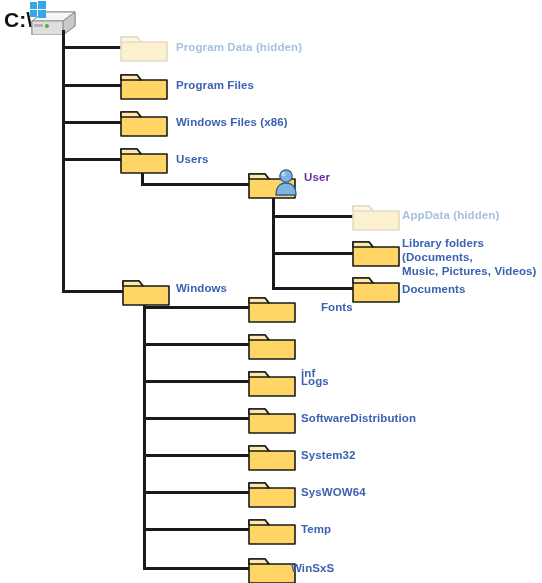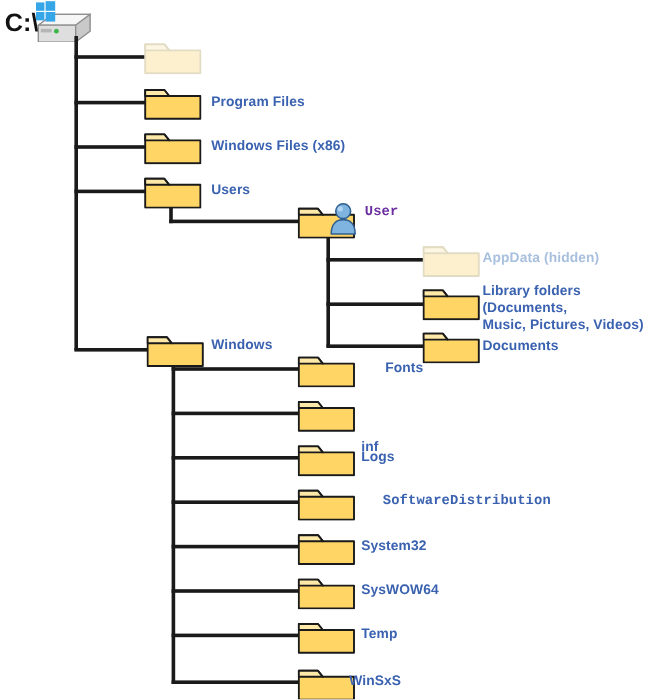--- a/index.html
+++ b/index.html
@@ -55,21 +55,21 @@
     position: absolute;
     font-size: 11.5px;
     font-weight: bold;
     color: #3a62b0;
     line-height: 14px;
     letter-spacing: 0.1px;
     white-space: pre-line;
     font-family: "Liberation Sans", "DejaVu Sans", sans-serif;
   }
   .node-label.hidden-label { color: #a8c0de; }
-  .node-label.user-label   { color: #6b2fa0; font-family: Liberation Mono, monospace; }
+  .node-label.user-label   { color: #6b2fa0; }
 
   
   .user-badge {
     position: absolute;
     width: 26px;
     height: 28px;
   }
 </style>
 </head>
 <body>
@@ -124,20 +124,21 @@
   <div class="line h" style="left:143px; top:491px; width:110px;"></div>
   <div class="line h" style="left:143px; top:528px; width:110px;"></div>
   <div class="line h" style="left:143px; top:567px; width:110px;"></div>
 
   <div class="folder" style="left:120px; top:30px;">
     <svg viewBox="0 0 48 32" xmlns="http://www.w3.org/2000/svg">
       <path d="M1,7 L1,31 L47,31 L47,12 L21,12 L17,7 Z" fill="#fdf0cf" stroke="#e3dcc4" stroke-width="1.6" stroke-linejoin="round"></path>
       <path d="M1,7 L17,7 L21,12 L1,12 Z" fill="#fcf6e3" stroke="#e3dcc4" stroke-width="1.6" stroke-linejoin="round"></path>
     </svg>
   </div>
+  <div class="node-label hidden-label" style="left:176px; top:40px;">Program Data (hidden)</div>
 
   <div class="folder" style="left:120px; top:68px;">
     <svg viewBox="0 0 48 32" xmlns="http://www.w3.org/2000/svg">
       <path d="M1,7 L1,31 L47,31 L47,12 L21,12 L17,7 Z" fill="#ffd666" stroke="#1a1a1a" stroke-width="1.6" stroke-linejoin="round"></path>
       <path d="M1,7 L17,7 L21,12 L1,12 Z" fill="#ffe9a8" stroke="#1a1a1a" stroke-width="1.6" stroke-linejoin="round"></path>
     </svg>
   </div>
   <div class="node-label" style="left:176px; top:78px;">Program Files</div>
 
   <div class="folder" style="left:120px; top:105px;">
@@ -227,21 +228,21 @@
     </svg>
   </div>
   <div class="node-label" style="left:301px; top:374px;">Logs</div>
 
   <div class="folder" style="left:248px; top:402px;">
     <svg viewBox="0 0 48 32" xmlns="http://www.w3.org/2000/svg">
       <path d="M1,7 L1,31 L47,31 L47,12 L21,12 L17,7 Z" fill="#ffd666" stroke="#1a1a1a" stroke-width="1.6" stroke-linejoin="round"></path>
       <path d="M1,7 L17,7 L21,12 L1,12 Z" fill="#ffe9a8" stroke="#1a1a1a" stroke-width="1.6" stroke-linejoin="round"></path>
     </svg>
   </div>
-  <div class="node-label" style="left:319px; top:411px;font-family:Liberation Mono, monospace;">SoftwareDistribution</div>
+  <div class="node-label" style="left:301px; top:411px;">SoftwareDistribution</div>
 
   <div class="folder" style="left:248px; top:439px;">
     <svg viewBox="0 0 48 32" xmlns="http://www.w3.org/2000/svg">
       <path d="M1,7 L1,31 L47,31 L47,12 L21,12 L17,7 Z" fill="#ffd666" stroke="#1a1a1a" stroke-width="1.6" stroke-linejoin="round"></path>
       <path d="M1,7 L17,7 L21,12 L1,12 Z" fill="#ffe9a8" stroke="#1a1a1a" stroke-width="1.6" stroke-linejoin="round"></path>
     </svg>
   </div>
   <div class="node-label" style="left:301px; top:448px;">System32</div>
 
   <div class="folder" style="left:248px; top:476px;">

